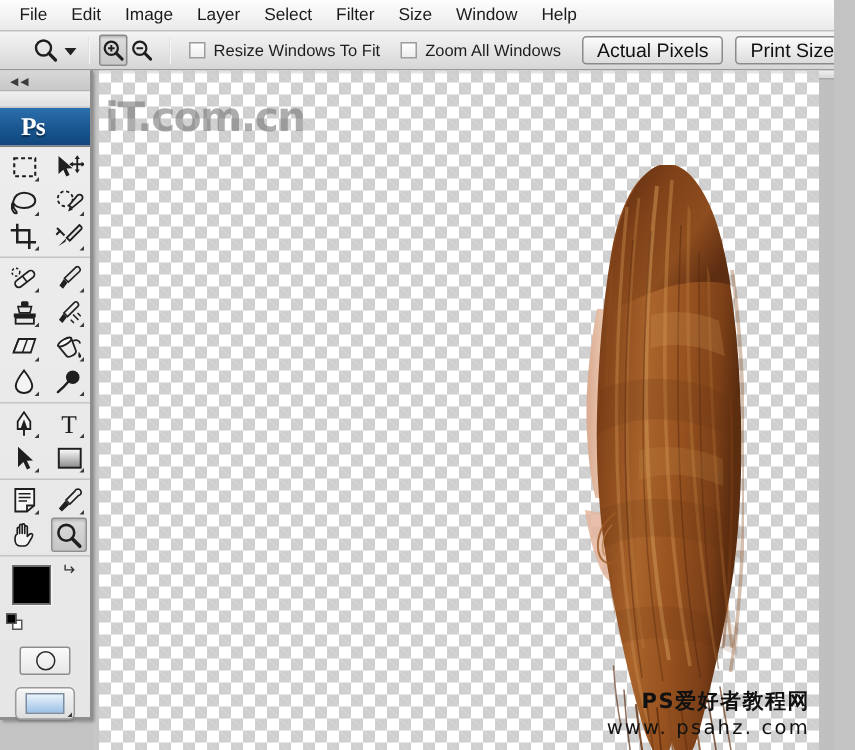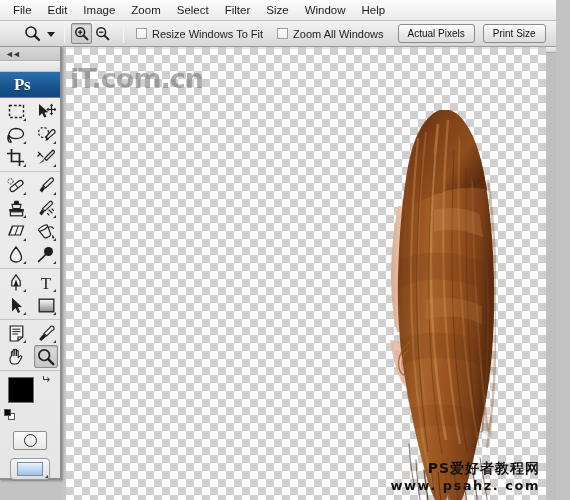--- a/index.html
+++ b/index.html
@@ -52,21 +52,21 @@
     box-shadow:inset 0 1px 1px rgba(0,0,0,.18);
   }
   .chkgroup{ display:flex; align-items:center; margin-right:14px; }
   .chkbox{
     width:11px; height:11px; border:1px solid #9d9d9d;
     background:linear-gradient(#ffffff,#ededed); margin-right:5px;
   }
   .chklabel{ font-size:11px; color:#1d1d1d; white-space:nowrap; }
   .optbtn{
     height:19px; padding:0 9px; display:flex; align-items:center; justify-content:center;
-    font-size:10px; color:#111; white-space:nowrap;
+    font-size:13px; color:#111; white-space:nowrap;
     border:1px solid #8b8b8b; border-radius:3px;
     background:linear-gradient(#fcfcfc,#ececec 50%,#dcdcdc);
     box-shadow:0 1px 0 rgba(255,255,255,.7) inset;
     margin-right:8px;
   }
 
   
   #canvas-area{
     position:absolute; left:66px; top:47px; width:480px; height:453px;
     overflow:hidden;
@@ -97,21 +97,21 @@
   #credit{
     position:absolute; right:6px; bottom:6px; text-align:right;
     line-height:1.25; user-select:none;
   }
   #credit .cn{
     font-family:"DejaVu Sans", sans-serif;
     font-size:14px; font-weight:bold; color:#111; letter-spacing:1px;margin-top:41px;
   }
   #credit .url{
     font-family:"DejaVu Sans", sans-serif;
-    font-size:13px; font-weight:bold; color:#111; letter-spacing:1.5px;
+    font-size:13px; font-weight:normal; color:#111; letter-spacing:1.5px;
   }
 
   
   #hair-wrap{
     position:absolute; left:322px; top:63px; width:108px; height:400px;
   }
   #hair-wrap svg{ display:block; }
 
   
   #toolbox{
@@ -242,21 +242,21 @@
 </style>
 </head>
 <body>
 
 <div id="app">
 
   <div id="menubar">
     <div class="menu-item">File</div>
     <div class="menu-item">Edit</div>
     <div class="menu-item">Image</div>
-    <div class="menu-item">Zoom</div>
+    <div class="menu-item">Layer</div>
     <div class="menu-item">Select</div>
     <div class="menu-item">Filter</div>
     <div class="menu-item">Size</div>
     <div class="menu-item">Window</div>
     <div class="menu-item">Help</div>
   </div>
 
   <div id="optionsbar">
 
     <div class="opt-toolicon">

